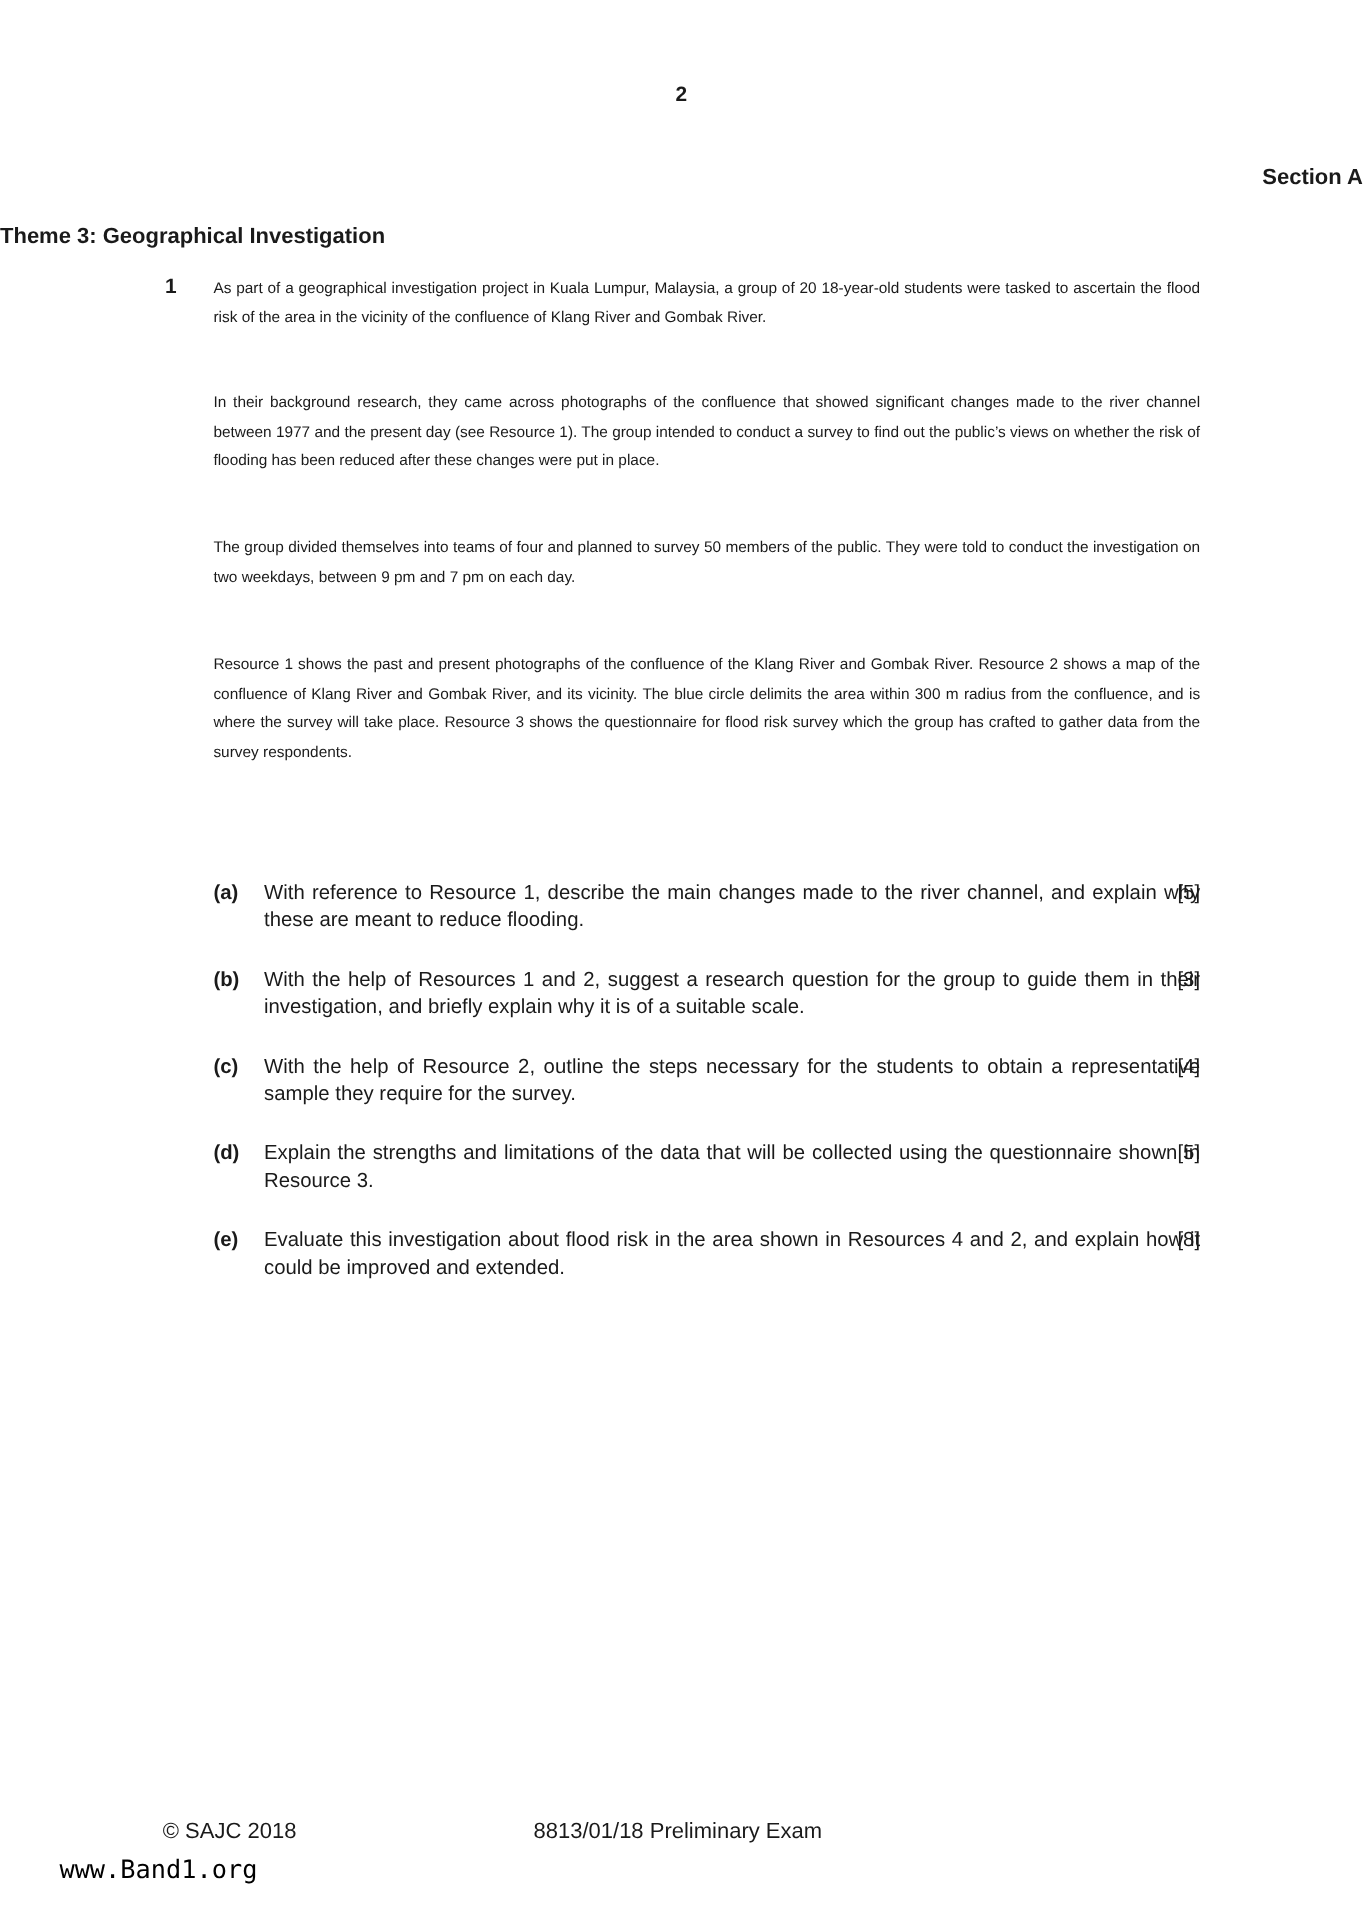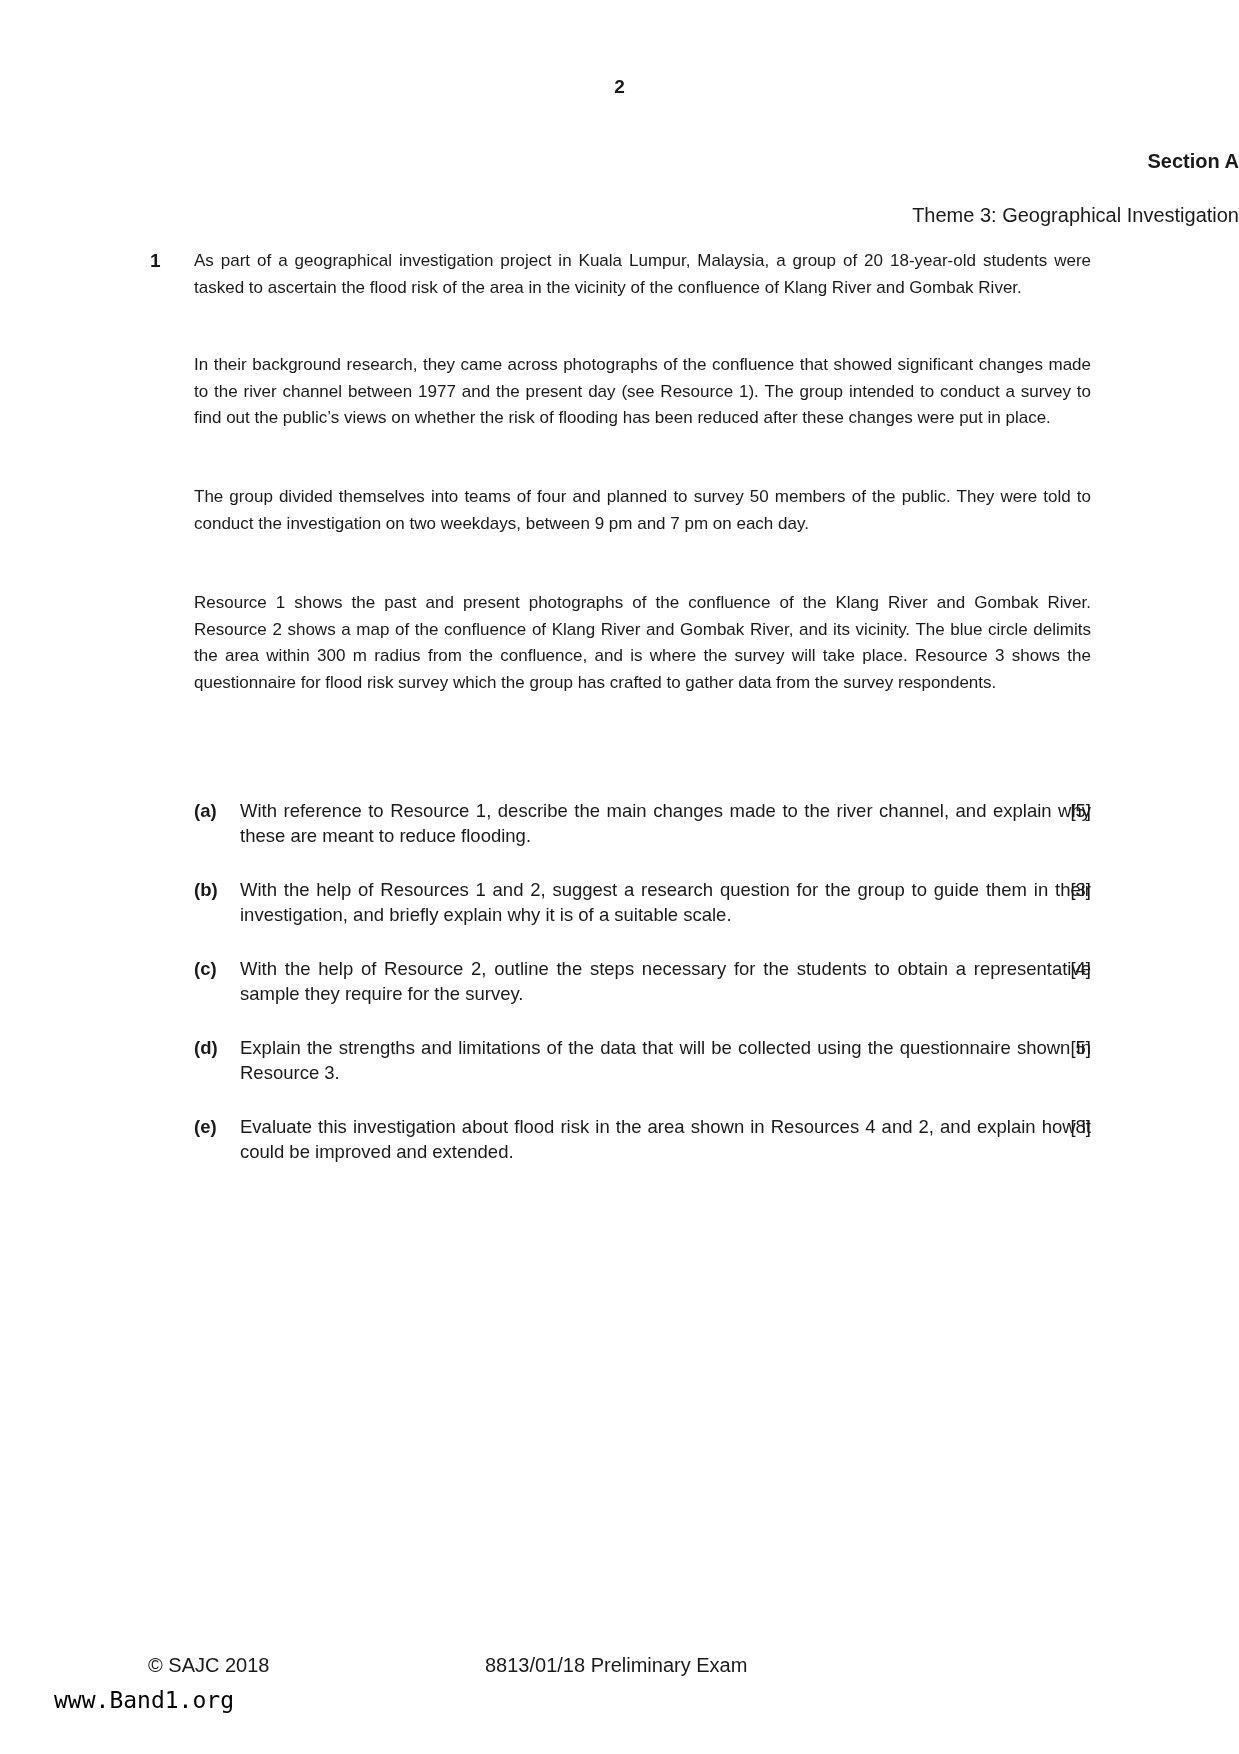--- a/index.html
+++ b/index.html
@@ -1,23 +1,23 @@
 <!DOCTYPE html>
 <html><head>
 <meta charset="utf-8">
 <style>
   html, body { margin:0; padding:0; background:#ffffff; }
   body { width:1239px; height:1754px; position:relative; overflow:hidden;
          font-family:"Liberation Sans", sans-serif; color:#1a1a1a; }
   .abs { position:absolute; }
   .pageno { top:76px; left:0; width:1239px; text-align:center; font-weight:bold; font-size:19px; }
   .section { top:150px; left:0; width:1239px; text-align:right; font-weight:bold; font-size:20px; }
-  .theme { top:204px; left:0; width:1239px; text-align:right; font-weight:normal; font-size:20px; }
+  .theme { top:204px; left:0; width:1239px; text-align:left; font-weight:bold; font-size:20px; }
   .qnum { left:150px; top:250px; font-weight:bold; font-size:19px; }
-  .para { left:194px; width:897px; font-size:17px; line-height:26.5px; text-align:justify; }
+  .para { left:194px; width:897px; font-size:14px; line-height:26.5px; text-align:justify; }
   .sub { left:194px; width:897px; font-size:18.5px; line-height:25px; }
   .sub .lbl { position:absolute; left:0; top:0; font-weight:bold; }
   .sub .txt { position:absolute; left:46px; top:0; width:851px; text-align:justify; }
   .sub .mk { position:absolute; right:0; bottom:-25px; }
   .foot { font-size:20px; }
   .wm { left:54px; top:1687px; font-family:"DejaVu Sans Mono", monospace; font-size:23px; color:#000000; }
 </style>
 </head>
 <body>
 

